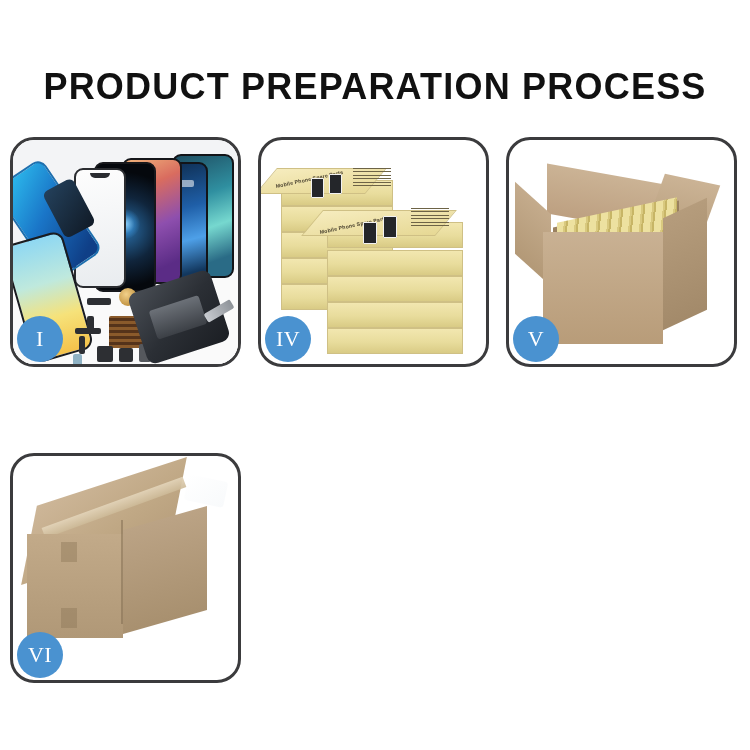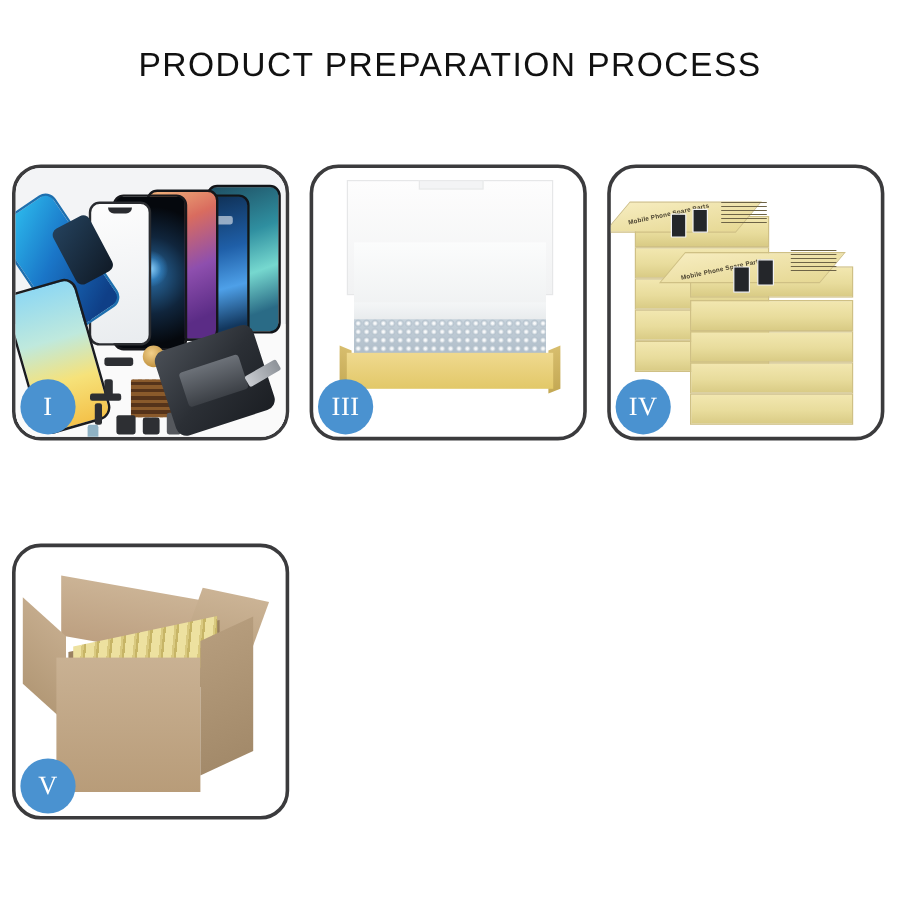--- a/index.html
+++ b/index.html
@@ -7,26 +7,27 @@
     width: 750px; height: 750px;
     background: #ffffff;
     font-family: "Liberation Sans", sans-serif;
     overflow: hidden;
   }
   .page { position: relative; width: 750px; height: 750px; background: #fff; }
 
   
   .header { padding-top: 34px; text-align: center; }
   .title {
-    font-size: 28px;
+    font-size: 36px;
     letter-spacing: 1.2px;
-    font-weight: 400;
+    font-weight: 700;
     color: #111;
     line-height: 40px;
     white-space: nowrap;
+    margin-top: 33px;
   }
   .subtitle {
     margin-top: 6px;
     font-size: 15.5px;
     color: #1a1a1a;
     letter-spacing: 0.15px;
     white-space: nowrap;
   }
 
   
@@ -263,32 +264,20 @@
         <div class="part pa12"></div>
         <div class="part pa13"></div>
         <div class="part pa14"></div>
         <div class="housing"></div>
         <div class="tool"></div>
       </div>
       <div class="badge">I</div>
     </div>
 
 
-    <div class="panel">
-      <div class="stage">
-        <div class="b3-lid"></div>
-        <div class="b3-inner"></div>
-        <div class="b3-foam"></div>
-        <div class="b3-bubble"></div>
-        <div class="b3-lside"></div>
-        <div class="b3-rside"></div>
-        <div class="b3-front"></div>
-      </div>
-      <div class="badge">III</div>
-    </div>
 
     <div class="panel">
       <div class="stage">
         <div class="stack">
 
           <div class="sbox" style="left:14px; top:52px; width:112px;"></div>
           <div class="sbox" style="left:14px; top:78px; width:112px;"></div>
           <div class="sbox" style="left:14px; top:104px; width:112px;"></div>
           <div class="sbox" style="left:14px; top:130px; width:112px;"></div>
 
@@ -324,15 +313,28 @@
         <div class="v-inner"></div>
         <div class="v-yellow"></div>
         <div class="v-flap-left"></div>
         <div class="v-flap-front"></div>
         <div class="v-body"></div>
         <div class="v-right"></div>
       </div>
       <div class="badge">V</div>
     </div>
 
+    <div class="panel">
+      <div class="stage">
+        <div class="c-wrap"></div>
+        <div class="c-top"></div>
+        <div class="c-tape"></div>
+        <div class="c-left"></div>
+        <div class="c-right"></div>
+        <div class="c-tab" style="left:48px; top:86px;"></div>
+        <div class="c-tab" style="left:48px; top:152px;"></div>
+        <div class="c-seam" style="left:108px; top:64px; width:2px; height:104px;"></div>
+      </div>
+      <div class="badge">VI</div>
+    </div>
 
   </div>
 </div>
 
 </body></html>

